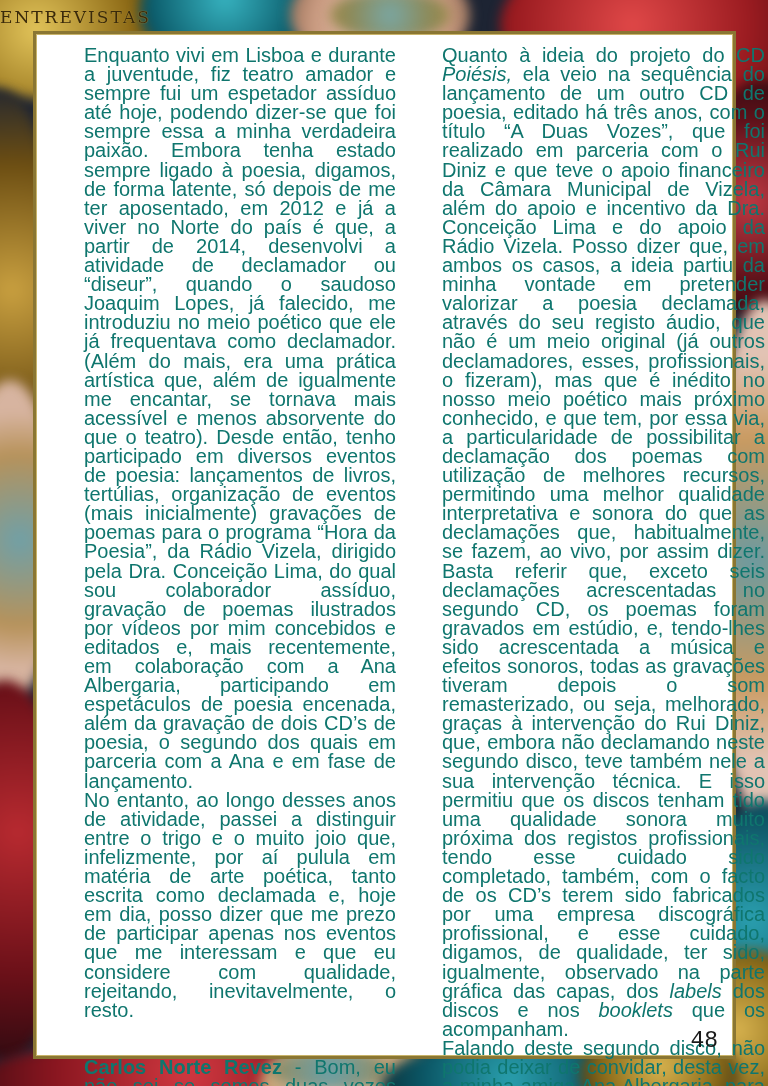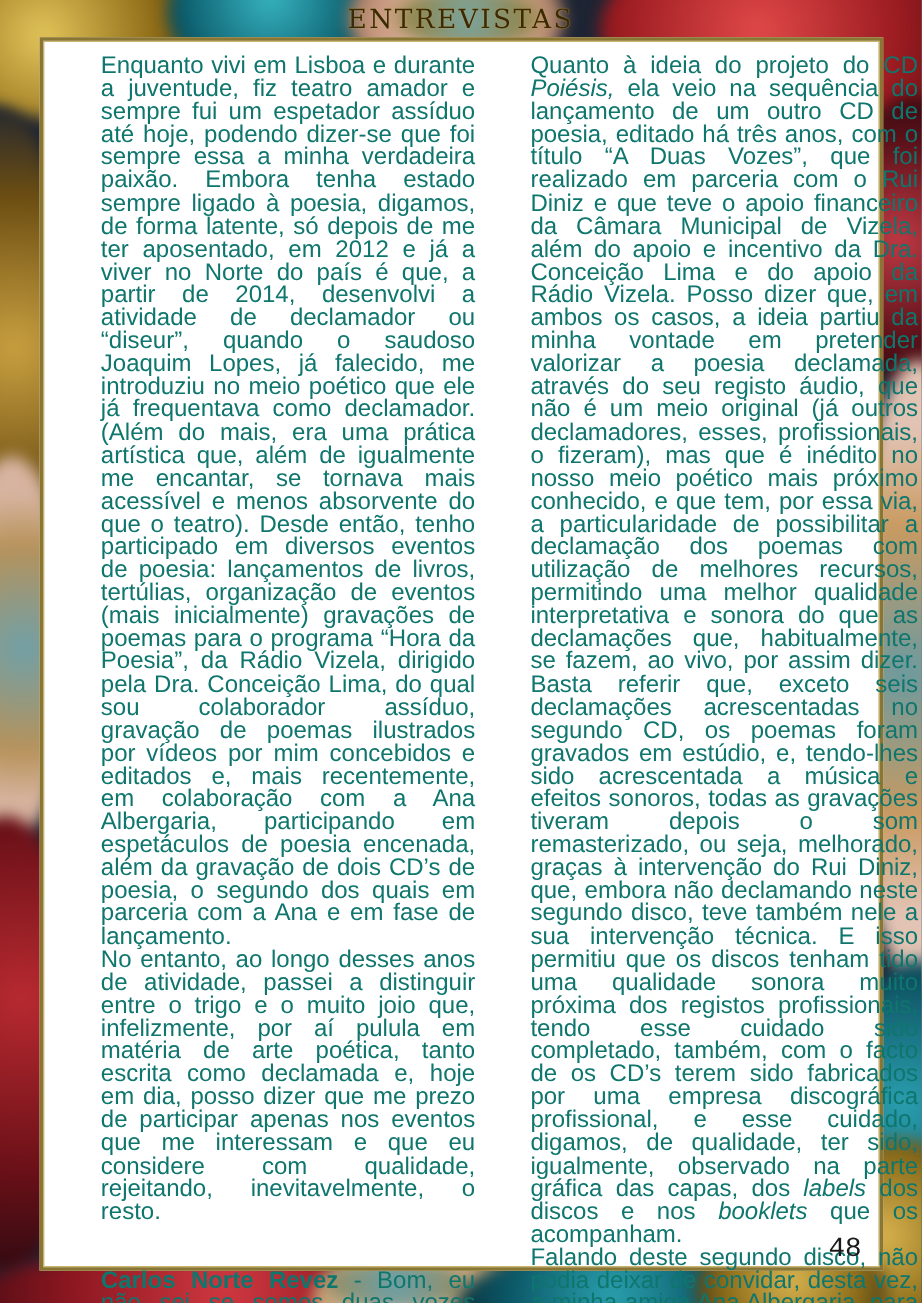--- a/index.html
+++ b/index.html
@@ -22,22 +22,22 @@
     .b10 { left: 710px; top: 300px; width: 110px; height: 520px; background: radial-gradient(circle at 40% 50%, #6b9aa0, #c99a60 45%, #e2c3b4 75%); }
     .b11 { left: 700px; top: 800px; width: 130px; height: 300px; background: radial-gradient(circle at 40% 40%, #2aa0b0, #0d5060 55%, #1d2433); }
     .b12 { left: 680px; top: 950px; width: 140px; height: 160px; background: radial-gradient(circle at 40% 50%, #d9b450, #8a6a18 60%, #2b2a1e); }
     .b13 { left: -40px; top: 1040px; width: 380px; height: 110px; background: radial-gradient(circle at 60% 30%, #d03840, #8a1620 55%, #3a0a10); }
     .b14 { left: 260px; top: 1040px; width: 180px; height: 90px; background: radial-gradient(circle at 40% 30%, #e8c8b6, #c4a070 60%, #7a6040); }
     .b15 { left: 270px; top: 1050px; width: 120px; height: 40px; background: radial-gradient(circle, #6aa0a8, #9a8a5a); filter: blur(3px); }
     .b16 { left: 380px; top: 1040px; width: 260px; height: 100px; background: radial-gradient(circle at 50% 40%, #2aa0ae, #0b5766 60%, #0c2a32); }
     .b17 { left: 580px; top: 1030px; width: 160px; height: 90px; background: radial-gradient(circle at 50% 40%, #d9b450, #8a6a18 60%, #2b2a1e); }
 
     .header-title {
-      position: absolute; top: 6px; left: 0; width: 768px; text-align: center;
-      font-family: "DejaVu Serif", serif; font-size: 22px; letter-spacing: 2px;
+      position: absolute; top: 6px; left: 0; width: 768px; 
+      font-family: "DejaVu Serif", serif; font-size: 17px; letter-spacing: 2px;
       color: #3a2a0a; text-shadow: 0 0 1px #c9a94a;
       font-variant: small-caps; line-height: 22px;
     }
     .panel {
       position: absolute; left: 33px; top: 31px; width: 697px; height: 1022px;
       background: #ffffff; border: 3px solid #8a7633;
       box-shadow: 0 0 0 1px #c9b46a inset;
     }
     .col {
       position: absolute; top: 12px; width: 312px;

